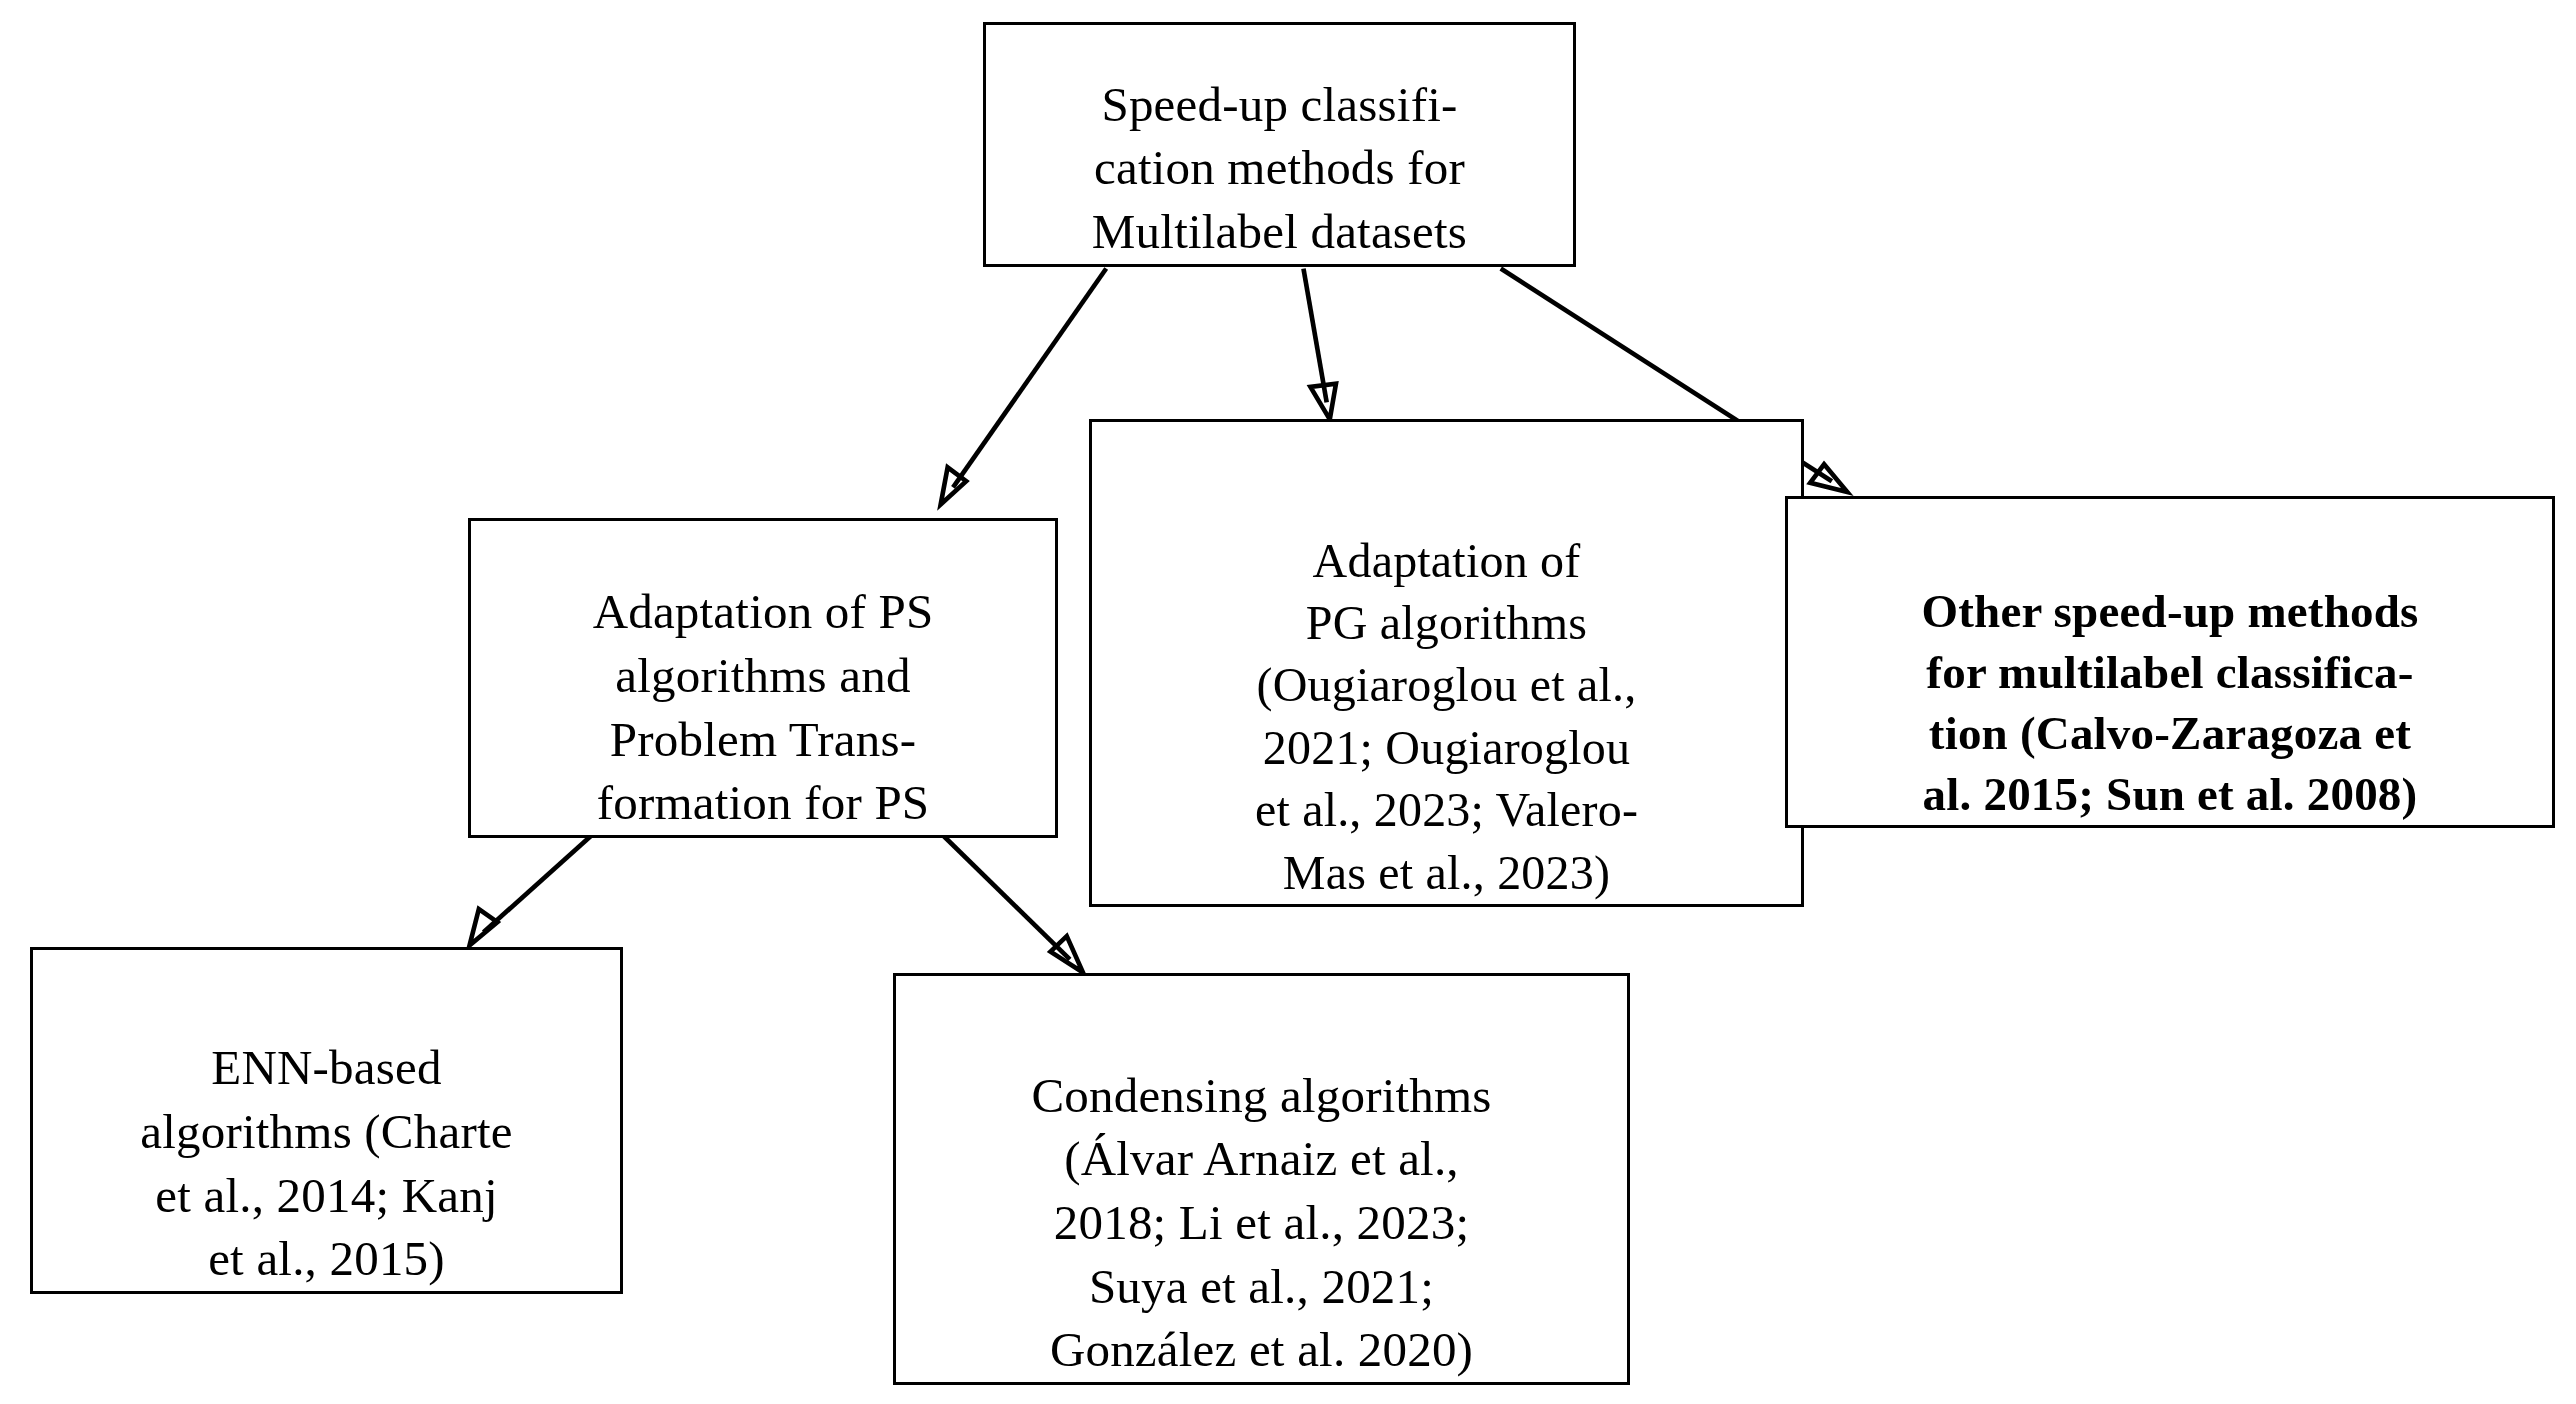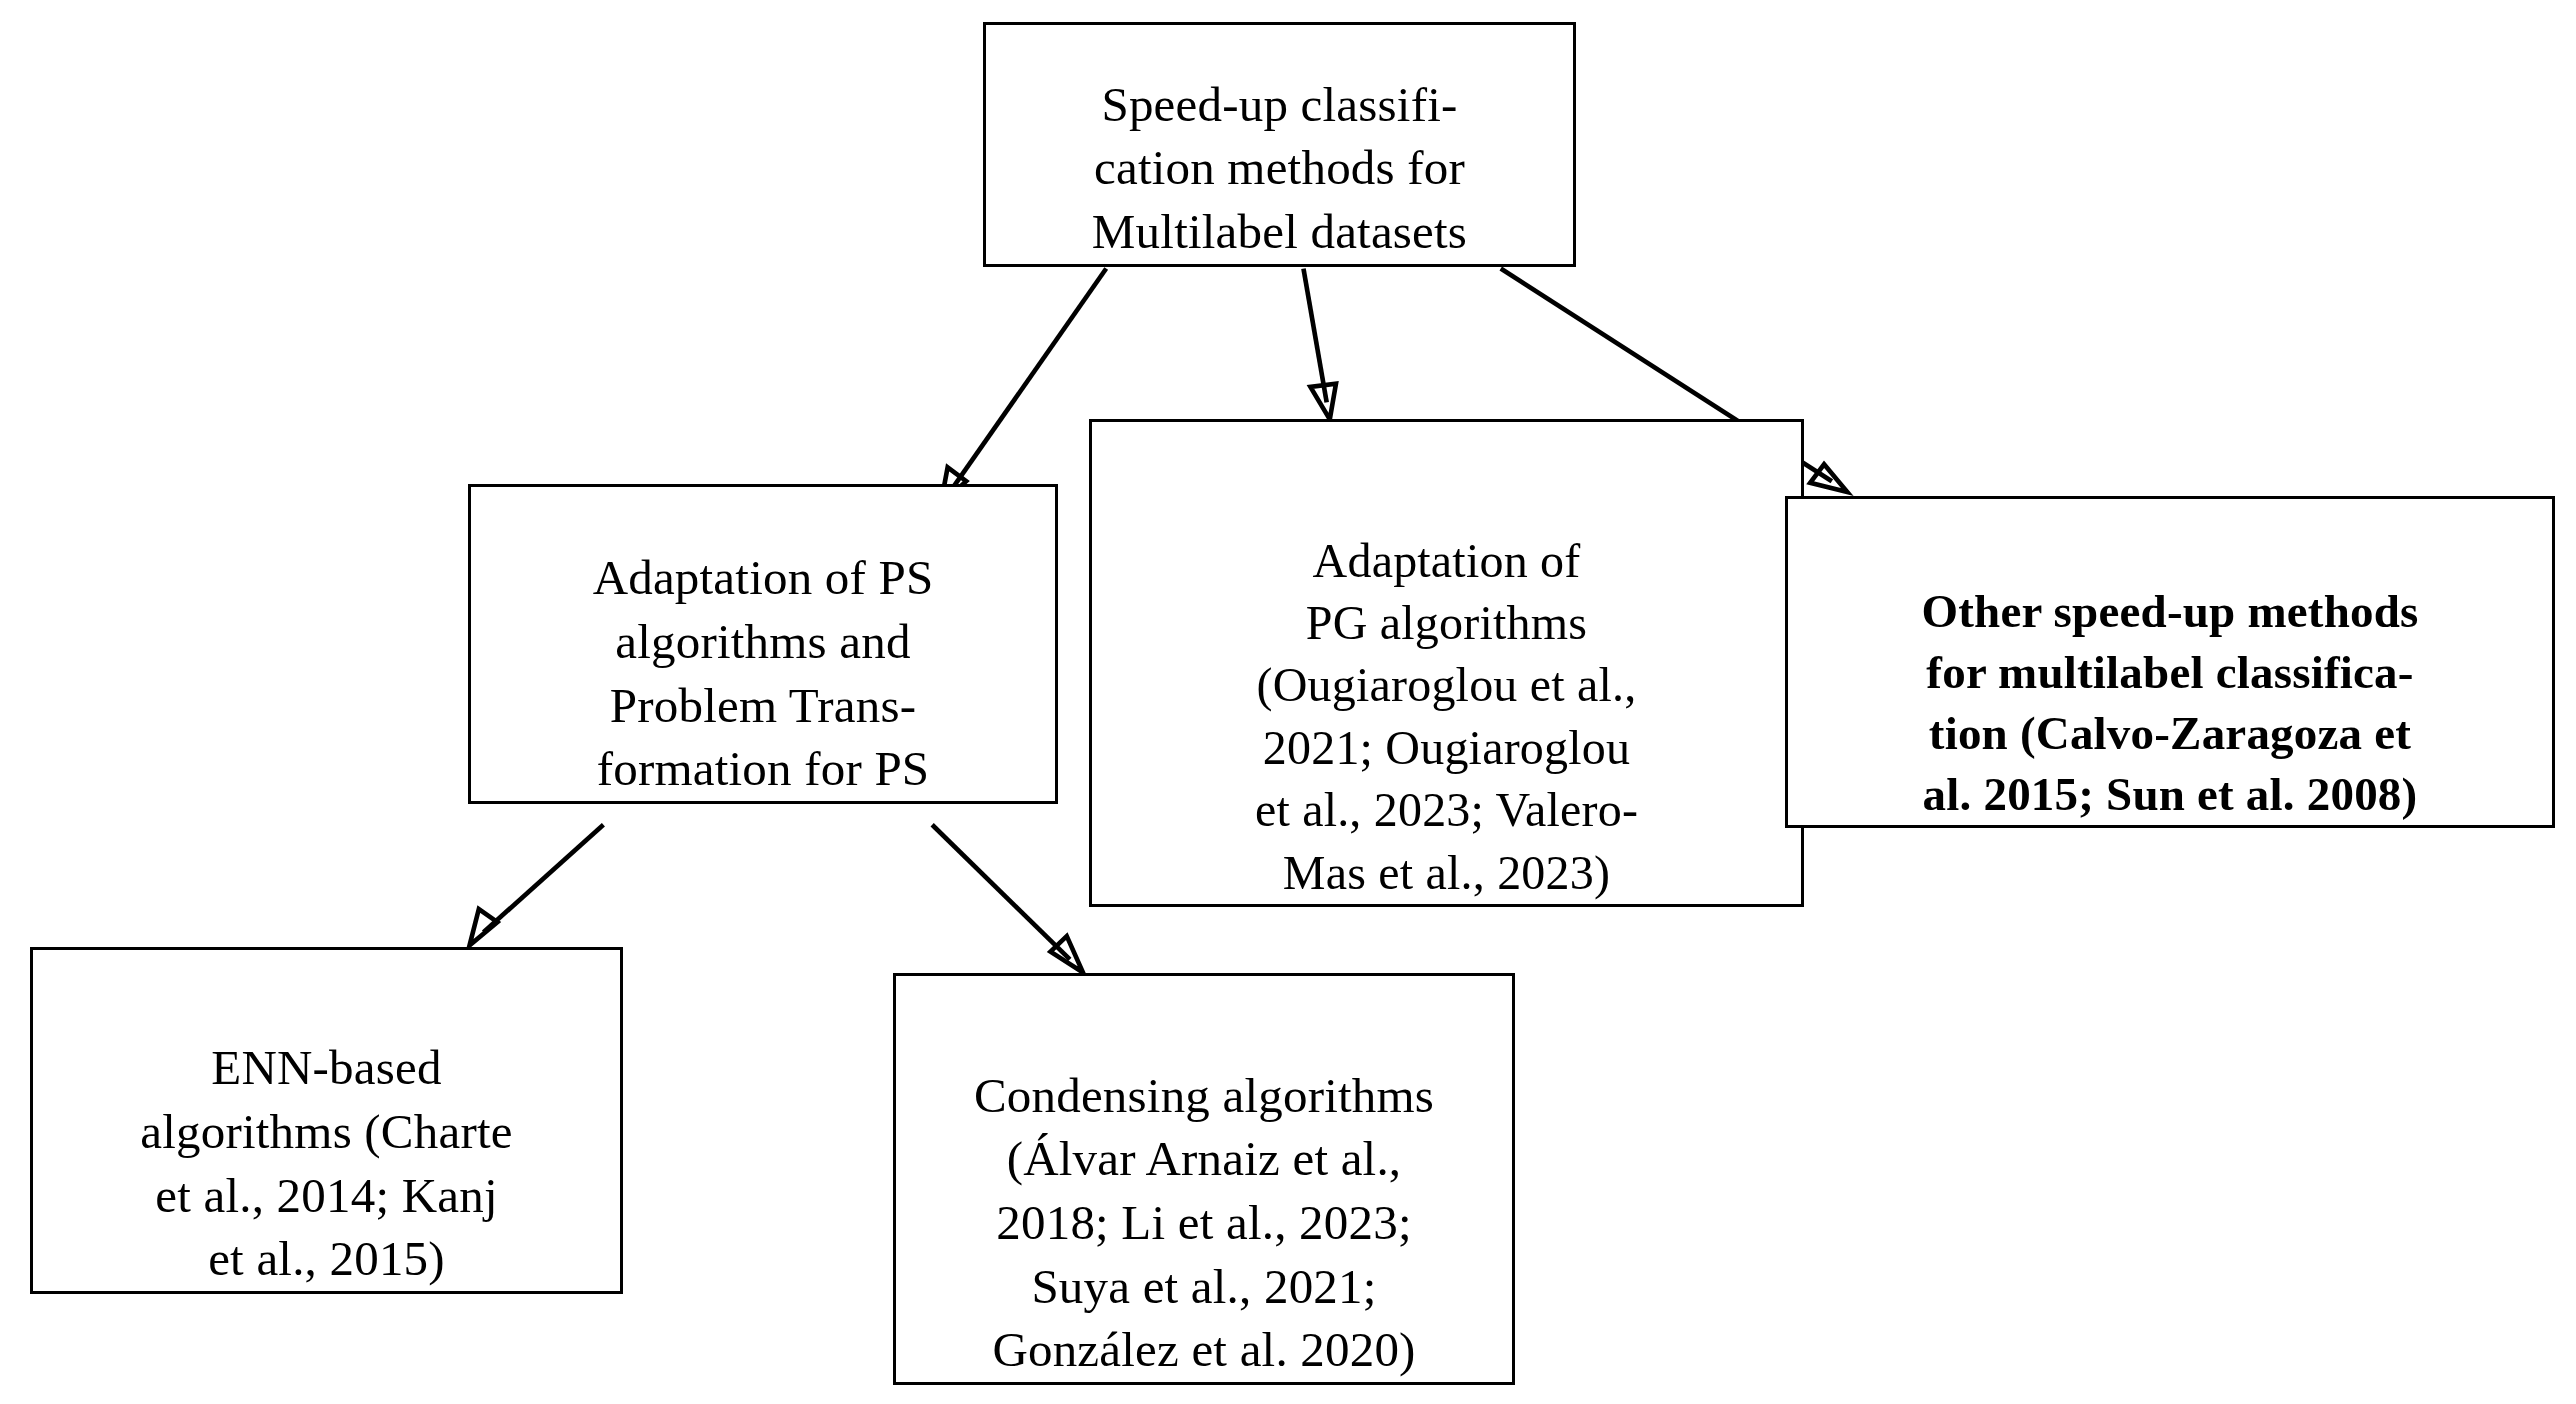--- a/index.html
+++ b/index.html
@@ -42,25 +42,25 @@
     font-size: 49px;
     line-height: 1.30;
     color: #000000;
     text-align: center;
     white-space: pre-line;
     padding: 0 4.6px;
     letter-spacing: 0.2px;
   }
   
   #node-root       { left: 983px; top: 21.7px;   width: 593px;  height: 245px; }
-  #node-ps         { left: 468px;  top: 484px;  width: 590px;  height: 320px; }
+  #node-ps         { left: 468px;  top: 518px;  width: 590px;  height: 320px; }
   #node-pg         { left: 1089px; top: 419px;  width: 715px;  height: 488px; }
   #node-other      { left: 1785px; top: 496px;  width: 770px;  height: 332px; }
   #node-enn        { left: 30px;   top: 947px; width: 593px;  height: 347px; }
-  #node-condensing { left: 893px; top: 973px; width: 622px; height: 412px; }
+  #node-condensing { left: 893px; top: 973px; width: 737px; height: 412px; }
 
   #node-other .node-text { font-size: 47px; font-weight: bold; }
   #node-pg .node-text { font-size: 48px; }
 </style>
 </head>
 <body>
 
 <div id="diagram-root">
 
   <svg class="flow" viewBox="0 0 3330 1816">

